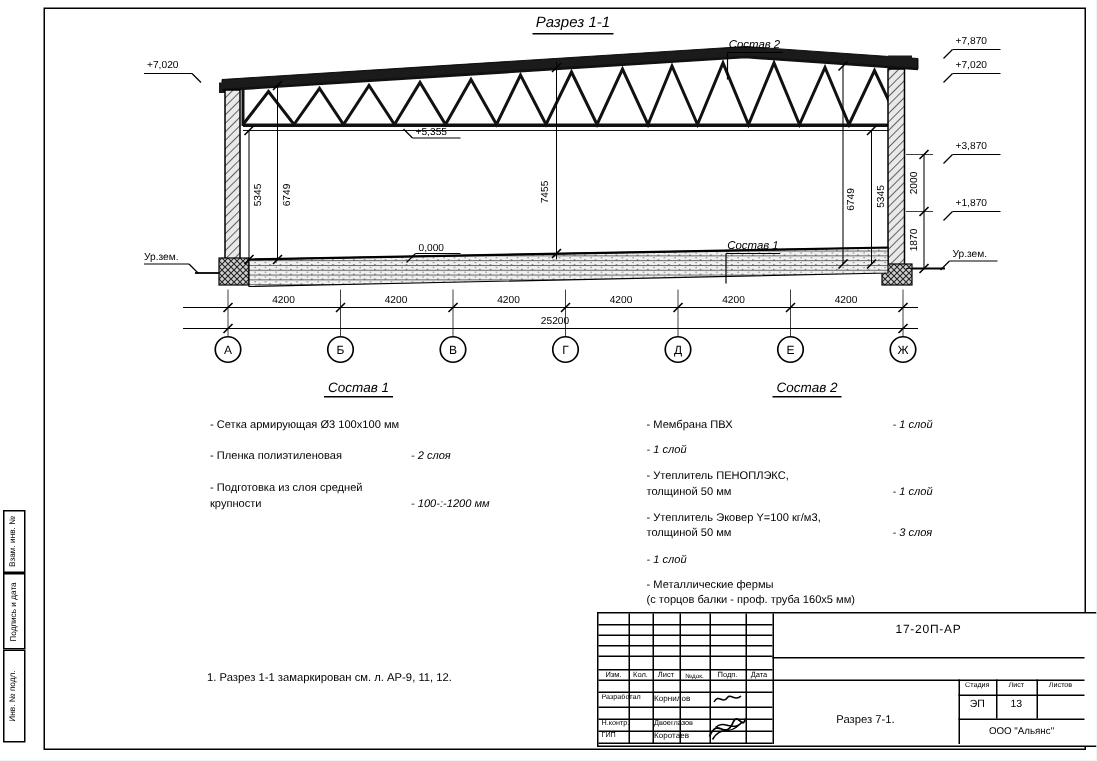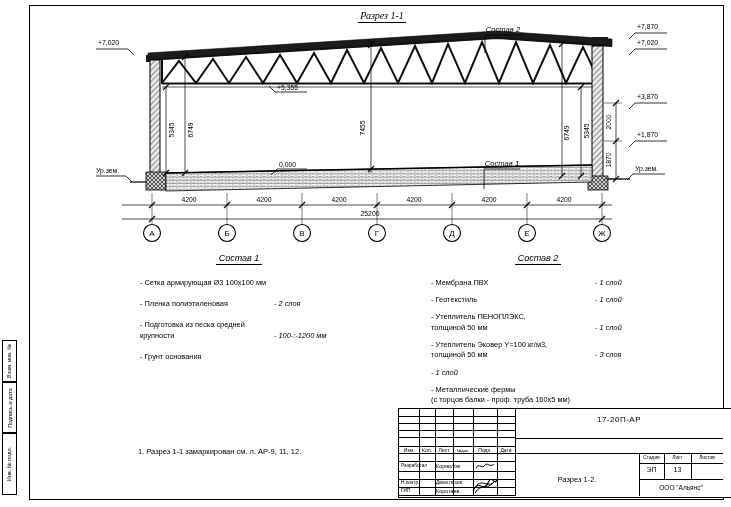--- a/index.html
+++ b/index.html
@@ -7,21 +7,21 @@
          font-family:"Liberation Sans",sans-serif;color:#000;outline:1px solid #ccc;}
   .frame{position:absolute;left:29px;top:5px;width:695px;height:495px;
          border:1.5px solid #000;box-sizing:border-box;}
   
   .mstamp{position:absolute;left:2px;width:15px;border:1px solid #000;box-sizing:border-box;
           display:flex;align-items:center;justify-content:center;background:#fff;}
   .mstamp span{transform:rotate(-90deg);white-space:nowrap;font-size:5.5px;}
   
   .dwg-title{position:absolute;left:338px;top:10px;width:88px;text-align:center;
              font-size:10px;font-style:italic;}
-  .dwg-title span{border-bottom:1px solid #000;padding:0 2px 1px 2px;font-family:Liberation Serif, serif;}
+  .dwg-title span{border-bottom:1px solid #000;padding:0 2px 1px 2px;}
   
   .sostav{position:absolute;display:flex;flex-direction:column;font-size:7.4px;line-height:1.4;}
   .s-title{text-align:center;font-size:9px;font-style:italic;margin-bottom:13px;}
   .s-title b{font-weight:normal;border-bottom:1px solid #000;padding:0 3px 1px 3px;}
   .s-item{display:flex;align-items:flex-end;}
   .s-name{flex:1;white-space:pre-line;}
   .s-name::before{content:"- ";}
   .s-val{white-space:nowrap;text-align:left;font-style:italic;}
   #s1{left:140px;top:252px;width:198px;}
   #s1 .s-item{margin-bottom:11px;}
@@ -249,38 +249,33 @@
     <div class="s-title"><b>Состав 1</b></div>
     <div class="s-item">
         <span class="s-name">Сетка армирующая Ø3 100х100 мм</span>
         <span class="s-val"></span>
       </div>
     <div class="s-item">
         <span class="s-name">Пленка полиэтиленовая</span>
         <span class="s-val">- 2 слоя</span>
       </div>
     <div class="s-item">
-        <span class="s-name">Подготовка из песка средней
+        <span class="s-name">Подготовка из слоя средней
 крупности</span>
         <span class="s-val">- 100-:-1200 мм</span>
       </div>
-    <div class="s-item">
-        <span class="s-name">Грунт основания</span>
-        <span class="s-val"></span>
-      </div>
   </div>
 
   <div class="sostav" id="s2">
     <div class="s-title"><b>Состав 2</b></div>
     <div class="s-item">
         <span class="s-name">Мембрана ПВХ</span>
         <span class="s-val">- 1 слой</span>
       </div>
     <div class="s-item">
-        <span class="s-name">Геотекстиль</span>
         <span class="s-val">- 1 слой</span>
       </div>
     <div class="s-item">
         <span class="s-name">Утеплитель ПЕНОПЛЭКС,
 толщиной 50 мм</span>
         <span class="s-val">- 1 слой</span>
       </div>
     <div class="s-item">
         <span class="s-name">Утеплитель Эковер Y=100 кг/м3,
 толщиной 50 мм</span>
@@ -349,16 +344,16 @@
       <path d="M4,18 C10,8 14,16 22,8 M6,10 C12,4 18,14 24,6" stroke="#000" stroke-width="1" fill="none"></path>
     </svg>
 
     <div class="t tc" style="left:240px;top:45.5px;width:25px;font-size:4.8px;">Стадия</div>
     <div class="t tc" style="left:265px;top:45.5px;width:27px;font-size:4.8px;">Лист</div>
     <div class="t tc" style="left:292px;top:45.5px;width:32px;font-size:4.8px;">Листов</div>
     <div class="t tc" style="left:240px;top:57px;width:25px;font-size:7px;">ЭП</div>
     <div class="t tc" style="left:265px;top:57px;width:27px;font-size:7px;">13</div>
     <div class="t tc" style="left:292px;top:57px;width:32px;font-size:7px;"></div>
 
-    <div class="t tc" style="left:116px;top:66px;width:124px;font-size:7.5px;">Разрез 1-2.</div>
+    <div class="t tc" style="left:116px;top:66px;width:124px;font-size:7.5px;">Разрез 7-1.</div>
     <div class="t tc" style="left:240px;top:75px;width:84px;font-size:6.5px;">ООО "Альянс"</div>
   </div>
 </div>
 
 </body></html>

